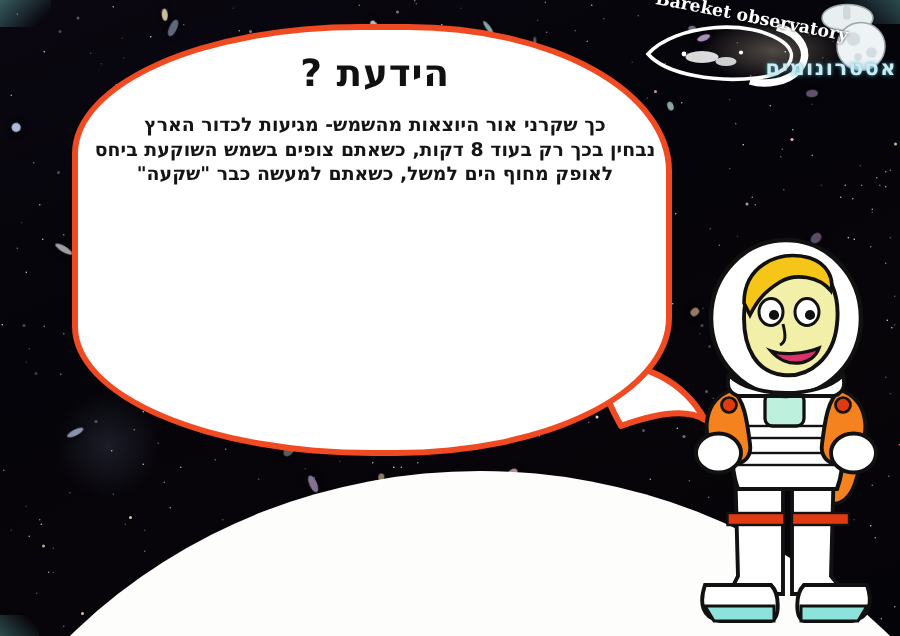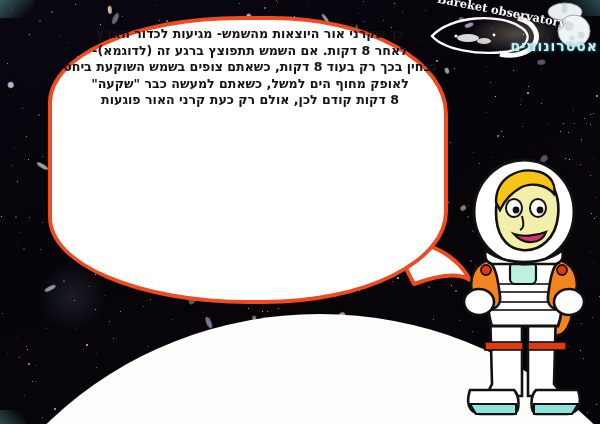--- a/index.html
+++ b/index.html
@@ -590,26 +590,25 @@
     <div class="logo-heb">אסטרונומים</div>
   </div>
 
   <svg class="balloon-tail" viewBox="0 0 90 74">
     <path d="M4 6 C36 4, 64 18, 78 44 C66 36, 44 40, 22 48 C14 34, 8 18, 4 6 Z" fill="#ffffff" stroke="#ef4a21" stroke-width="4" stroke-linejoin="round"></path>
   </svg>
 
   <div class="balloon"></div>
 
   <div class="bl-content">
+    <div class="bl-title">הידעת ?</div>
     <div id="body-lines">
         <div class="bl-line">כך שקרני אור היוצאות מהשמש- מגיעות לכדור הארץ</div>
-        <div class="bl-line">לאחר 8 דקות. אם השמש תתפוצץ ברגע זה (לדוגמא)-</div>
         <div class="bl-line">נבחין בכך רק בעוד 8 דקות, כשאתם צופים בשמש השוקעת ביחס</div>
         <div class="bl-line">לאופק מחוף הים למשל, כשאתם למעשה כבר "שקעה"</div>
-        <div class="bl-line">8 דקות קודם לכן, אולם רק כעת קרני האור פוגעות</div>
       </div>
   </div>
 
   <svg class="astro" viewBox="0 0 148 266">
 
     <path d="M96 96 C122 100, 128 134, 118 164 C112 182, 96 182, 92 166 Z" fill="#f4821f" stroke="#111" stroke-width="2.4"></path>
 
     <path d="M38 150 L40 226 L34 238 L70 238 L70 164 Z" fill="#fff" stroke="#111" stroke-width="2.6"></path>
     <path d="M104 150 L102 226 L112 238 L76 238 L76 164 Z" fill="#fff" stroke="#111" stroke-width="2.6"></path>
     <rect x="33" y="184" width="38" height="8" fill="#e03a10" stroke="#111" stroke-width="1.6"></rect>

